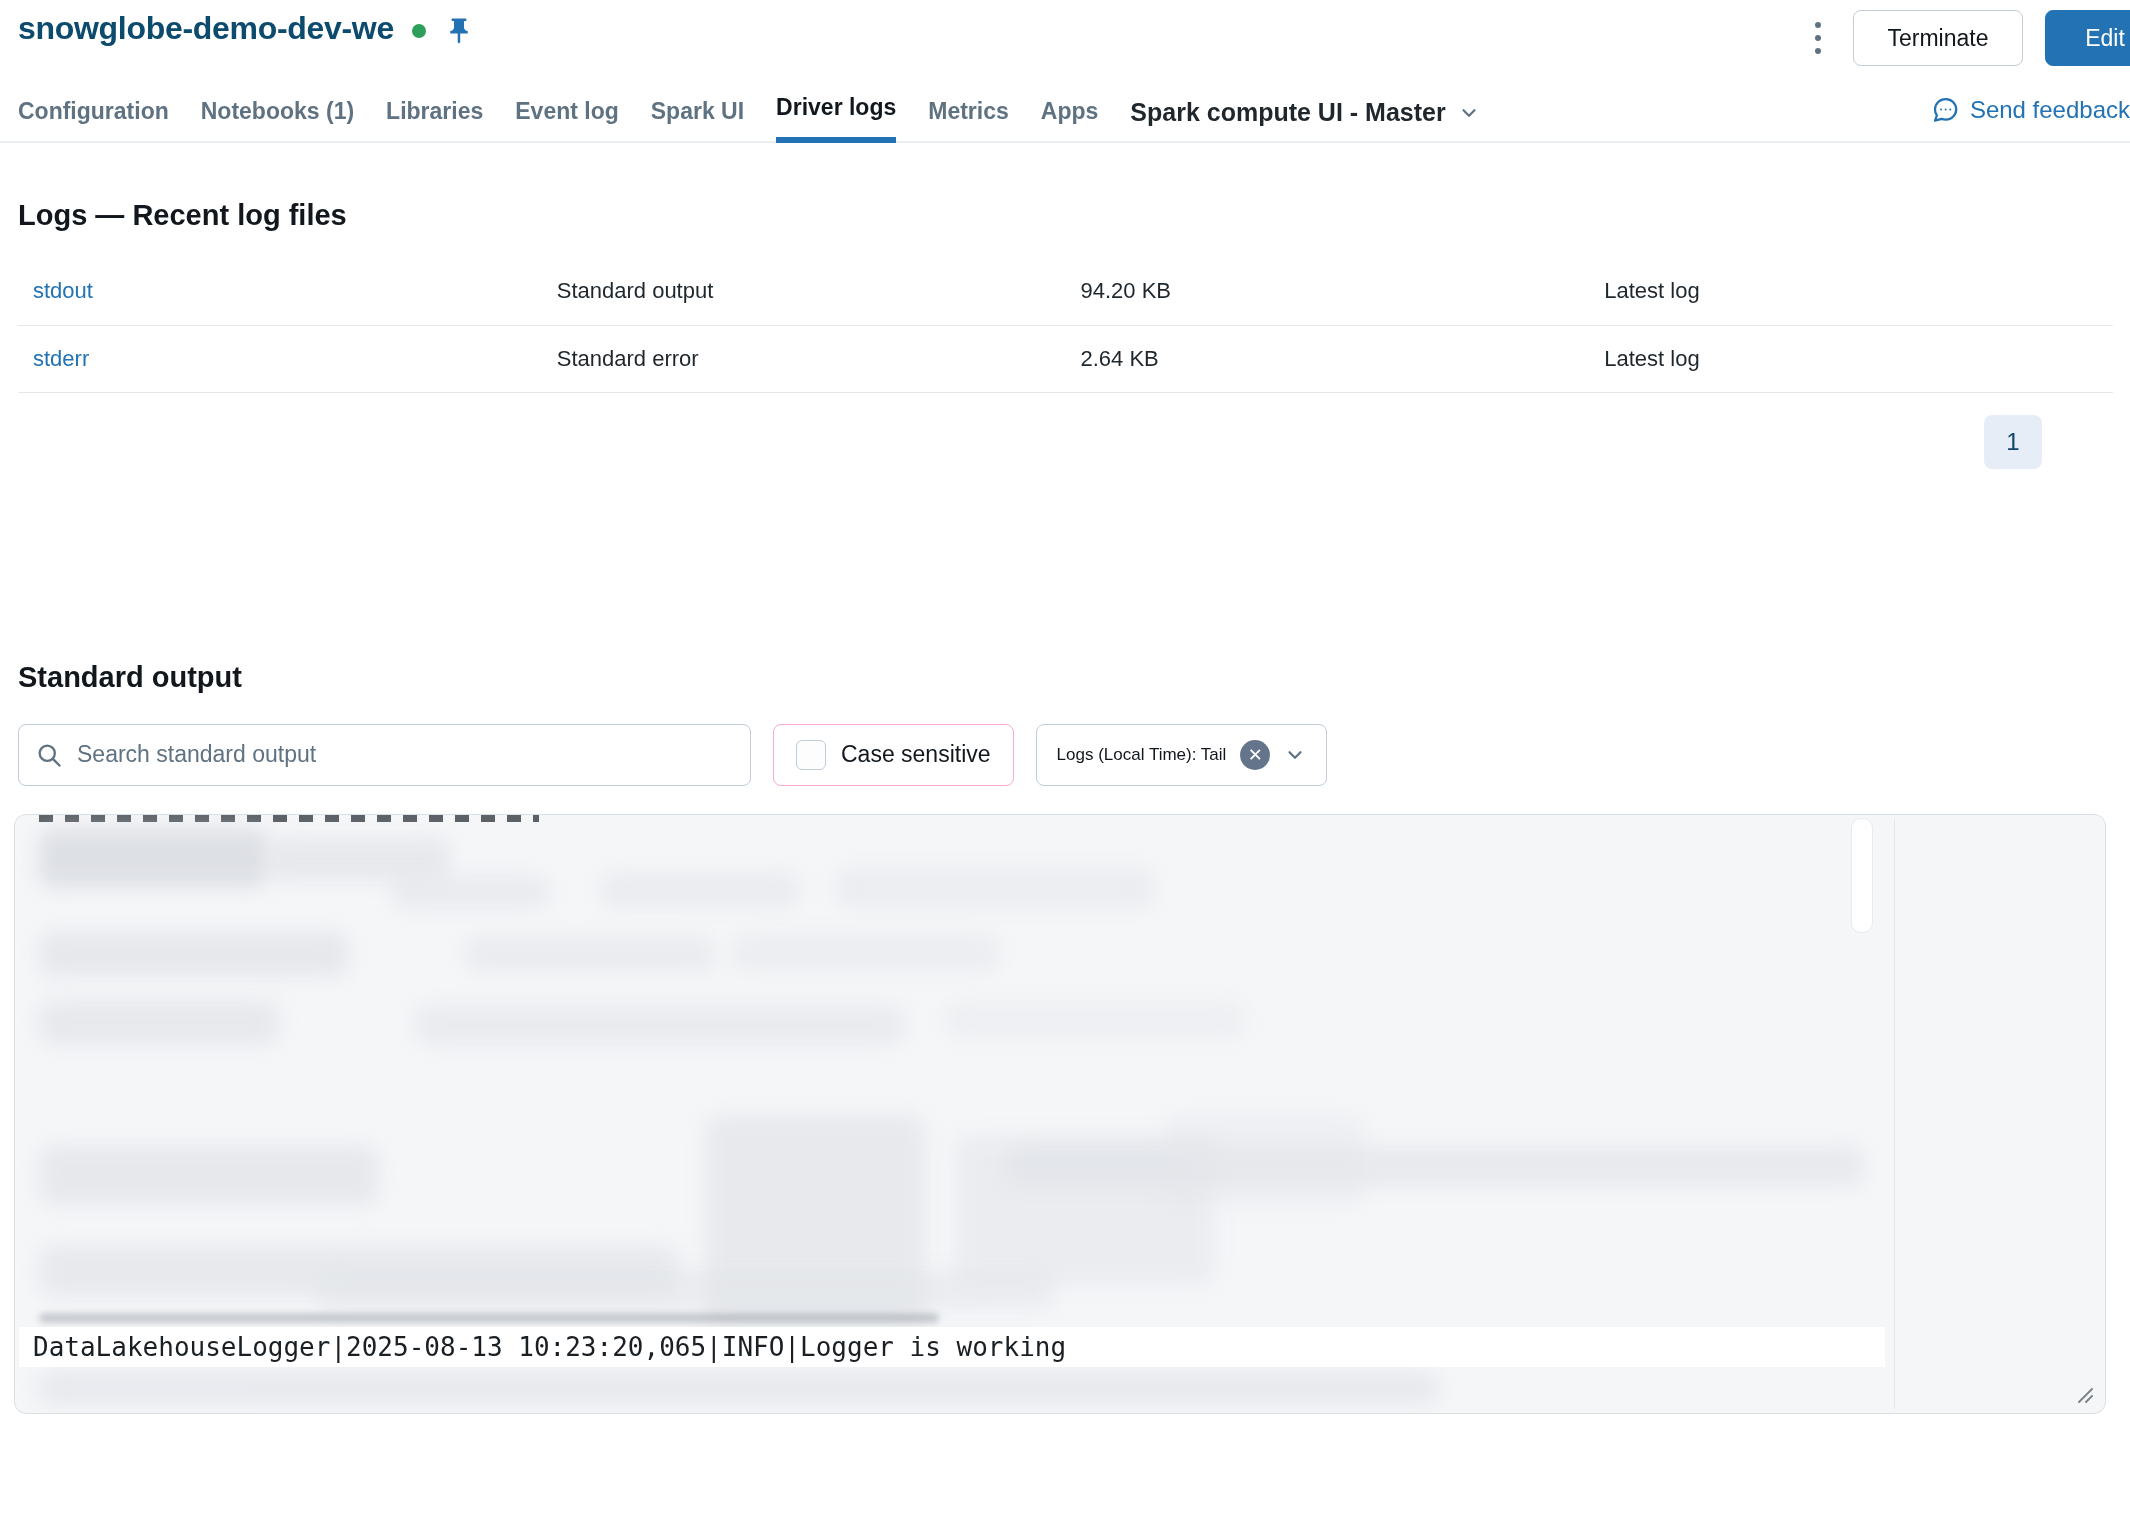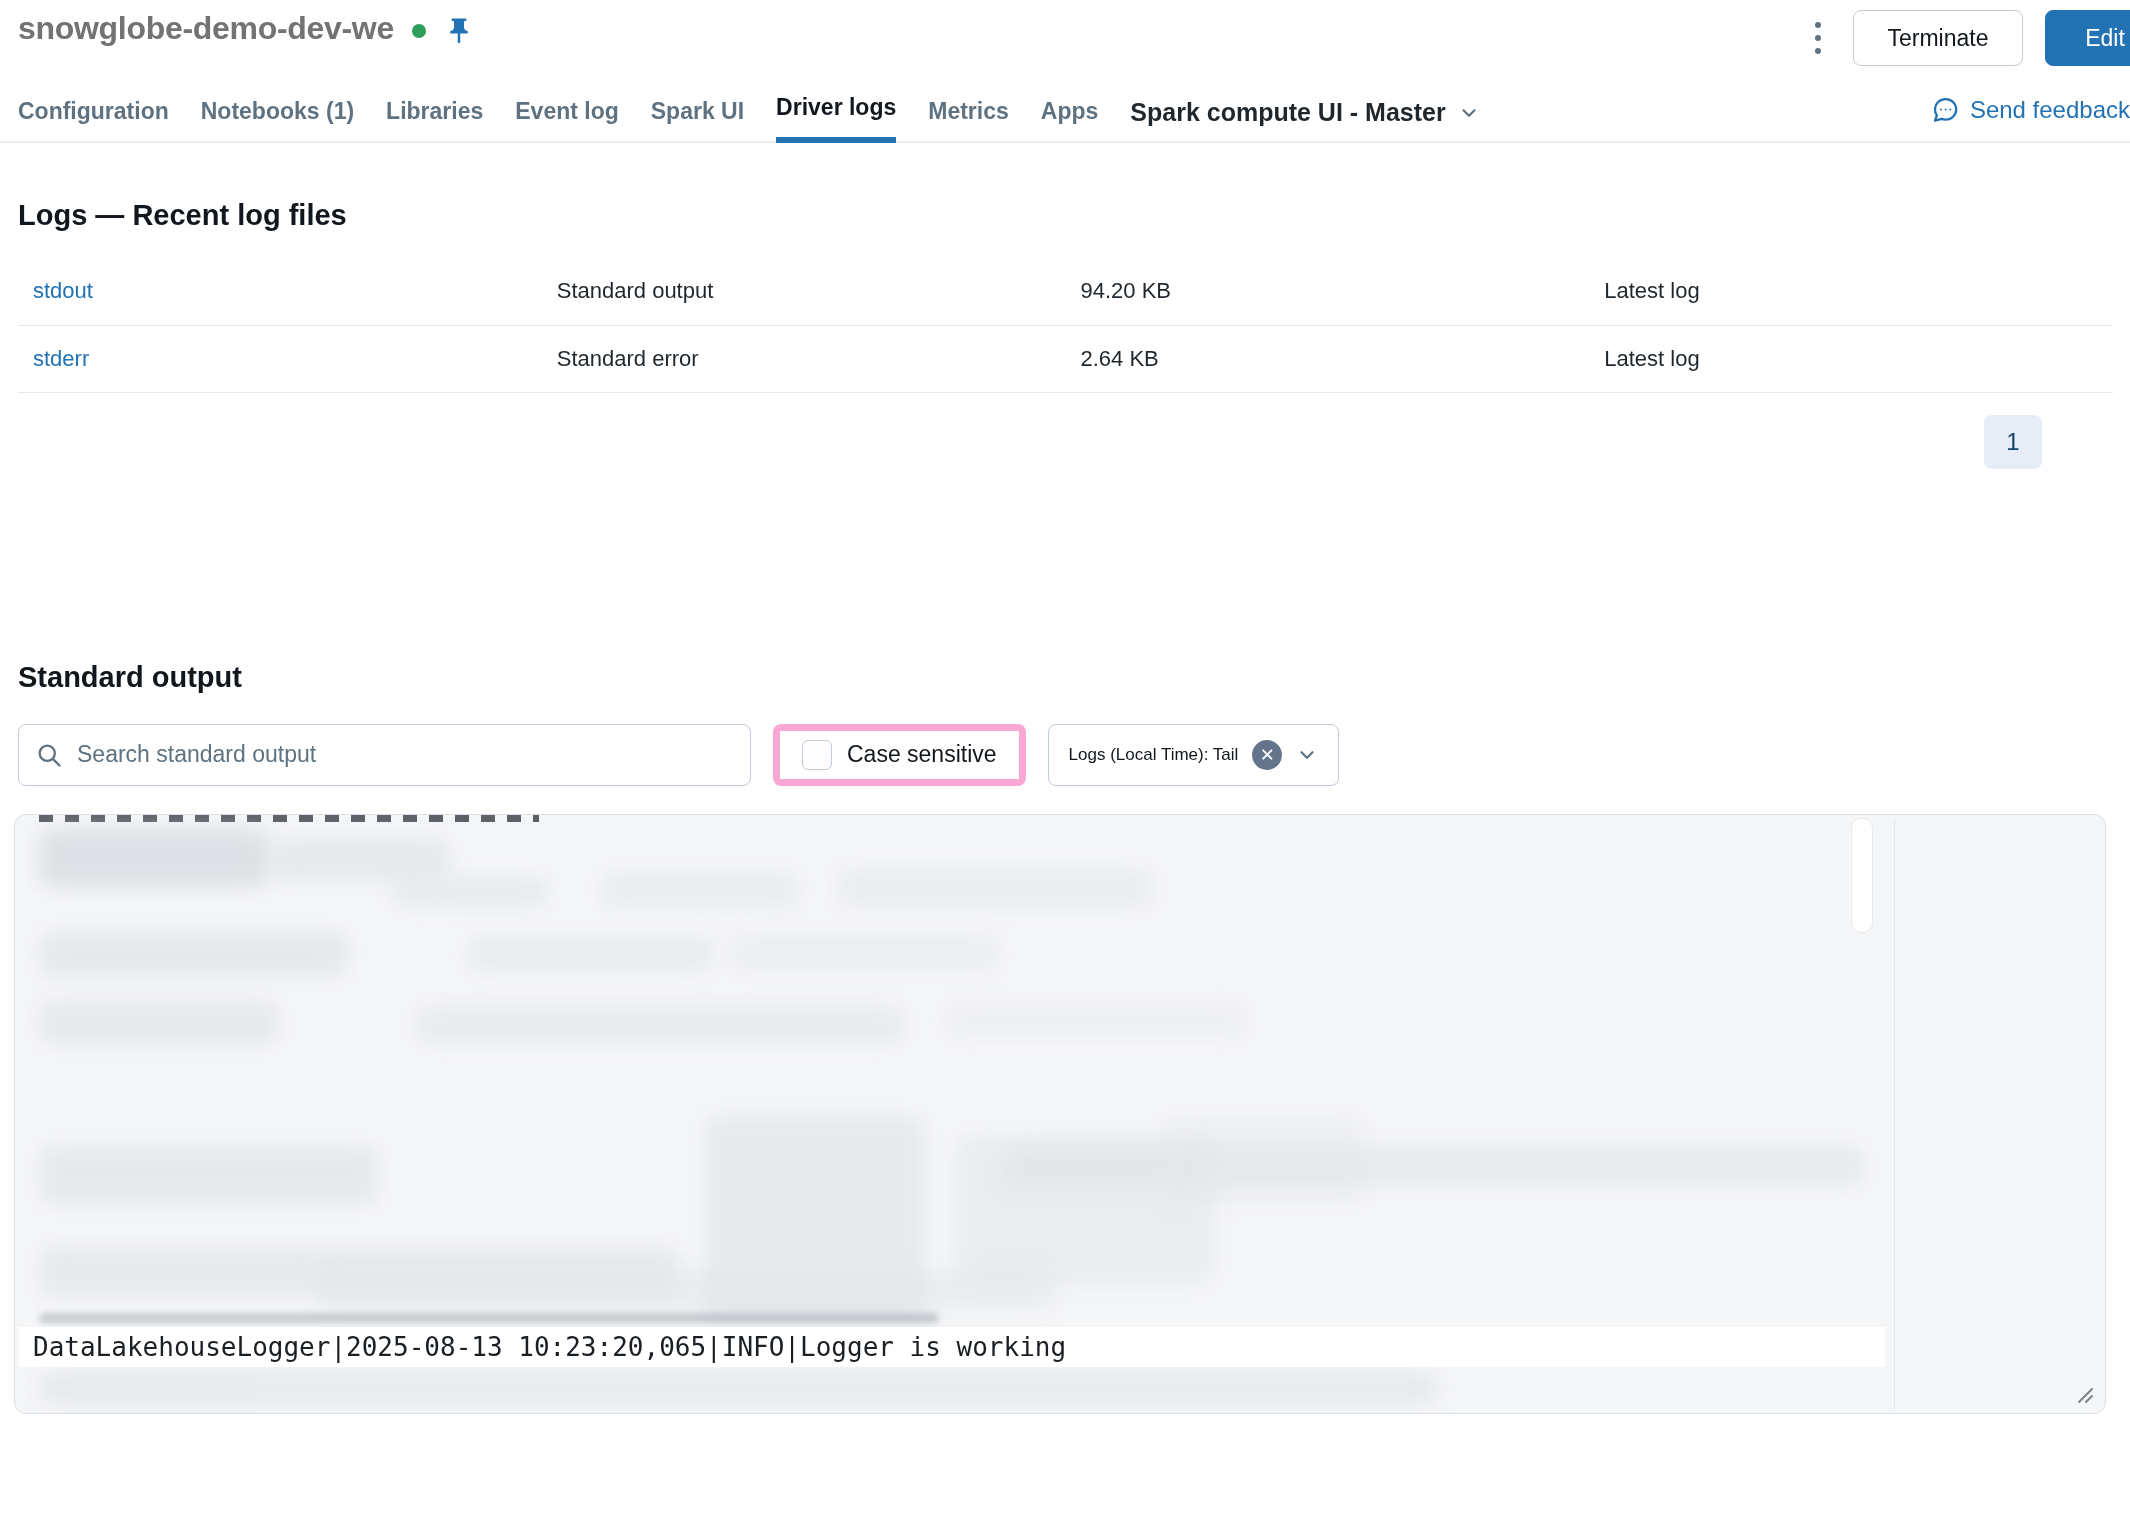--- a/index.html
+++ b/index.html
@@ -3,21 +3,21 @@
 <meta charset="utf-8">
 <style>
   * { margin:0; padding:0; box-sizing:border-box; }
   html,body { width:2130px; height:1518px; overflow:hidden; background:#fff;
     font-family:"Liberation Sans", sans-serif; color:#1F272D; }
 
   
   .header { display:flex; align-items:flex-start; justify-content:space-between;
     padding:10px 0 0 18px; height:72px; }
   .title-wrap { display:flex; align-items:center; gap:18px; }
-  .page-title { font-size:32px; font-weight:700; letter-spacing:-0.3px; color:#737373; }
+  .page-title { font-size:32px; font-weight:700; letter-spacing:-0.3px; color:#0c4a6e; }
   .status-dot { width:14px; height:14px; border-radius:50%; background:#2E9E5B; margin-top:4px; }
   .pin-icon svg { display:block; margin-top:4px; }
   .header-actions { display:flex; align-items:center; gap:22px; margin-right:-35px; flex-shrink:0; }
   .kebab { width:26px; height:48px; display:flex; flex-direction:column; align-items:center;
     justify-content:center; gap:7px; cursor:pointer; }
   .kebab i { width:6px; height:6px; border-radius:50%; background:#5F7281; display:block; }
   .btn { height:56px; border-radius:8px; font-size:23px; display:flex; align-items:center;
     justify-content:center; cursor:pointer; }
   .btn-terminate { width:170px; background:#fff; border:1px solid #C3CDD7; color:#11171C; }
   .btn-edit { width:120px; background:#2272B4; border:1px solid #2272B4; color:#fff; font-weight:500; }
@@ -46,21 +46,21 @@
 
   
   .stdout-heading { margin-top:192px; }
   .controls { display:flex; align-items:center; margin:30px 0 0 18px; gap:22px; }
   .search-box { position:relative; width:733px; height:62px; }
   .search-box input { width:100%; height:100%; border:1px solid #C0CCD8; border-radius:8px;
     padding:0 16px 0 58px; font-size:23px; color:#1F272D; outline:none;
     font-family:"Liberation Sans", sans-serif; }
   .search-box input::placeholder { color:#5F7281; opacity:1; }
   .search-box svg { position:absolute; left:17px; top:17px; }
-  .checkbox-group { height:62px; border:7px solid #f9a8d4; border-radius:8px; display:flex;
+  .checkbox-group { height:62px; border:1px solid #f9a8d4; border-radius:8px; display:flex;
     align-items:center; gap:15px; padding:0 22px; }
   .checkbox { width:30px; height:30px; border:1px solid #C0CCD8; border-radius:6px;
     background:#FDFDFE; cursor:pointer; }
   .checkbox-label { font-size:23px; color:#11171C; }
   .filter-select { height:62px; border:1px solid #C0CCD8; border-radius:8px; display:flex;
     align-items:center; gap:14px; padding:0 20px; cursor:pointer; }
   .filter-label { font-size:17px; color:#11171C; }
   .clear-badge { width:30px; height:30px; border-radius:50%; background:#64748B; color:#fff;
     display:flex; align-items:center; justify-content:center; font-size:18px; cursor:pointer; }
 

